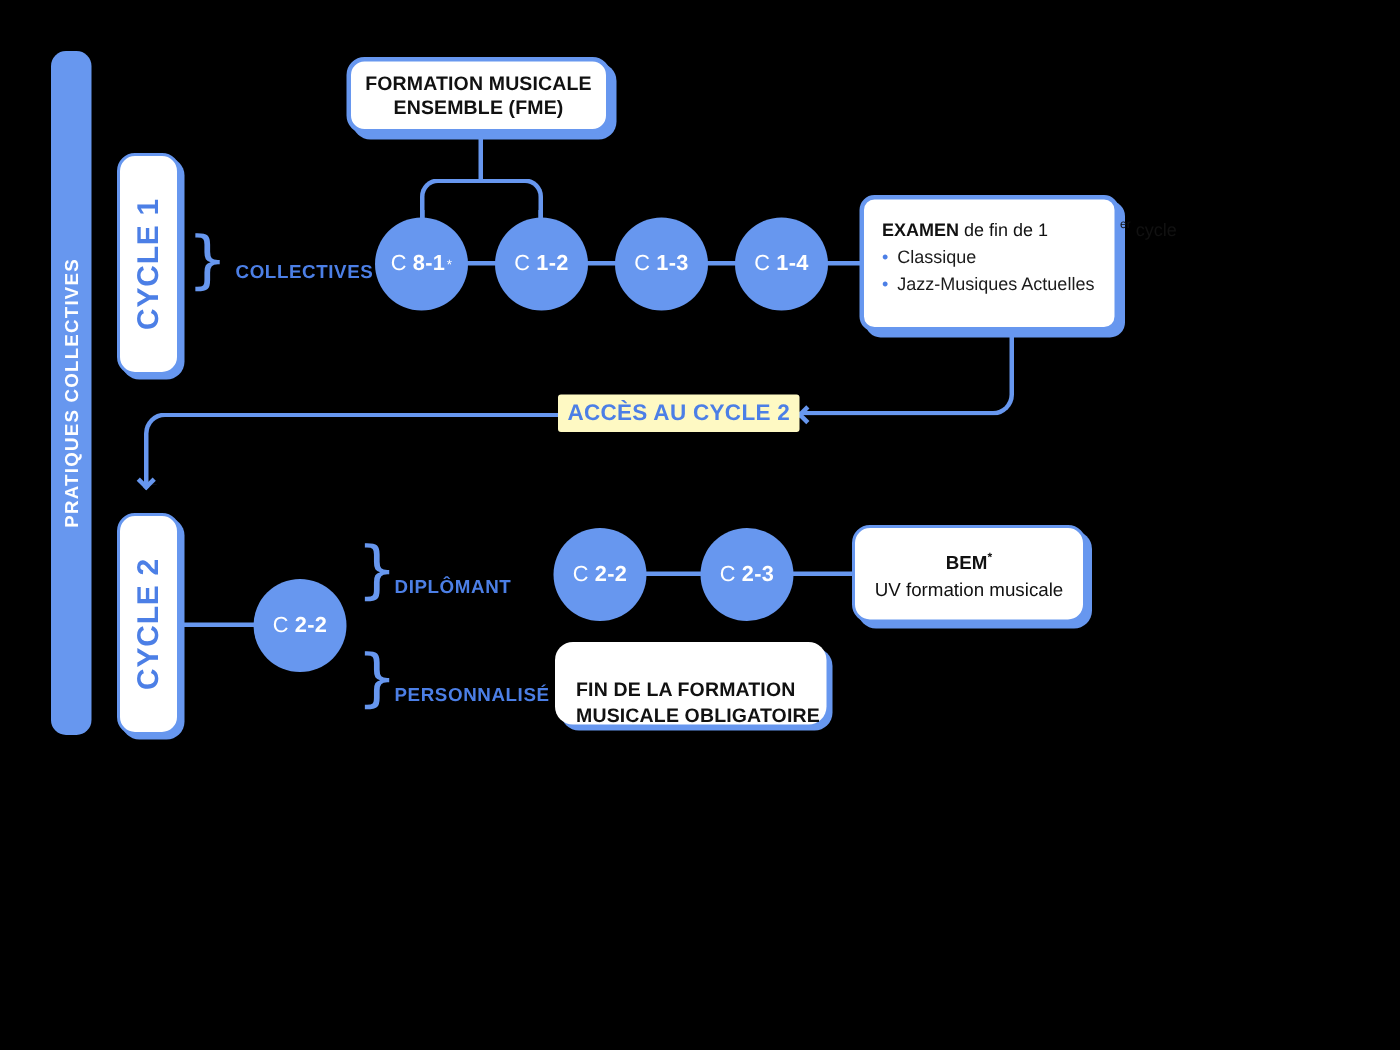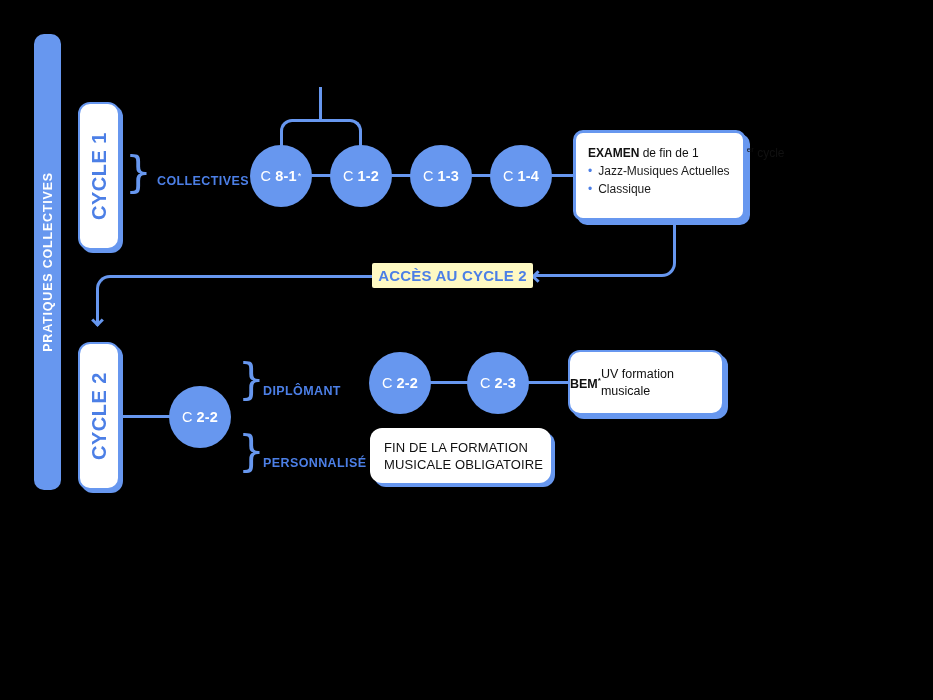--- a/index.html
+++ b/index.html
@@ -73,28 +73,28 @@
   .examen sup{font-size:8px;margin-left:48px;}
   .opt .dot{color:var(--tblue);margin-right:6px;font-size:12px;}
   .opt{color:#1c1c1c;}
   .acces{
     position:absolute;left:372px;top:263px;width:161px;height:25px;background:#fef9c3;
     border-radius:2px;display:flex;align-items:center;justify-content:center;
     color:var(--tblue);font-weight:700;font-size:15px;letter-spacing:0.2px;
   }
   .bem{
     left:568px;top:350px;width:156px;height:65px;
-    display:flex;flex-direction:row;align-items:center;justify-content:center;
+    display:flex;flex-direction:column;align-items:center;justify-content:center;
     font-size:12.5px;line-height:17px;text-align:left;
   }
   .bem .t{font-weight:700;}
   .bem sup{font-size:8px;}
   .fin{
     left:370px;top:428px;width:181px;height:55px;
-    padding:11px 0 0 14px;font-weight:400;font-size:13px;line-height:17px;
+    padding:23px 0 0 14px;font-weight:700;font-size:13px;line-height:17px;
     white-space:nowrap;letter-spacing:0.1px;
   }
 </style>
 </head>
 <body>
 
 <div class="canvas">
 
   <div class="vbar">
     <span class="vtext barlabel">PRATIQUES COLLECTIVES</span>
@@ -120,20 +120,24 @@
   <div class="line" style="left:429px;top:381px;width:40px;height:3px;"></div>
   <div class="line" style="left:527px;top:381px;width:43px;height:3px;"></div>
 
   <div class="cyclebox" style="top:102px;">
     <span class="vtext cyclelabel">CYCLE 1</span>
   </div>
   <div class="cyclebox" style="top:342px;">
     <span class="vtext cyclelabel">CYCLE 2</span>
   </div>
 
+  <div class="wcard bordered fme">
+    <span>FORMATION MUSICALE</span>
+    <span>ENSEMBLE (FME)</span>
+  </div>
 
   <div class="brace" style="left:125px;top:152px;">}</div>
   <div class="bluelabel" style="left:157px;top:174px;">COLLECTIVES</div>
 
   <div class="circle" style="left:250px;top:145px;">
     <span>C</span>
       <span class="num">8-1</span>
       <sup>*</sup>
   </div>
   <div class="circle" style="left:330px;top:145px;">
@@ -144,22 +148,22 @@
     <span>C</span>
       <span class="num">1-3</span>
   </div>
   <div class="circle" style="left:490px;top:145px;">
     <span>C</span>
       <span class="num">1-4</span>
   </div>
 
   <div class="wcard bordered examen">
     <div><b>EXAMEN</b><span> de fin de 1</span><sup>er</sup><span> cycle</span></div>
+    <div class="opt"><span class="dot">•</span><span>Classique</span></div>
     <div class="opt"><span class="dot">•</span><span>Jazz-Musiques Actuelles</span></div>
-    <div class="opt"><span class="dot">•</span><span>Classique</span></div>
   </div>
 
   <div class="acces">ACCÈS AU CYCLE 2</div>
 
   <div class="circle" style="left:169px;top:386px;">
     <span>C</span>
       <span class="num">2-2</span>
   </div>
 
   <div class="brace" style="left:238px;top:359px;">}</div>

